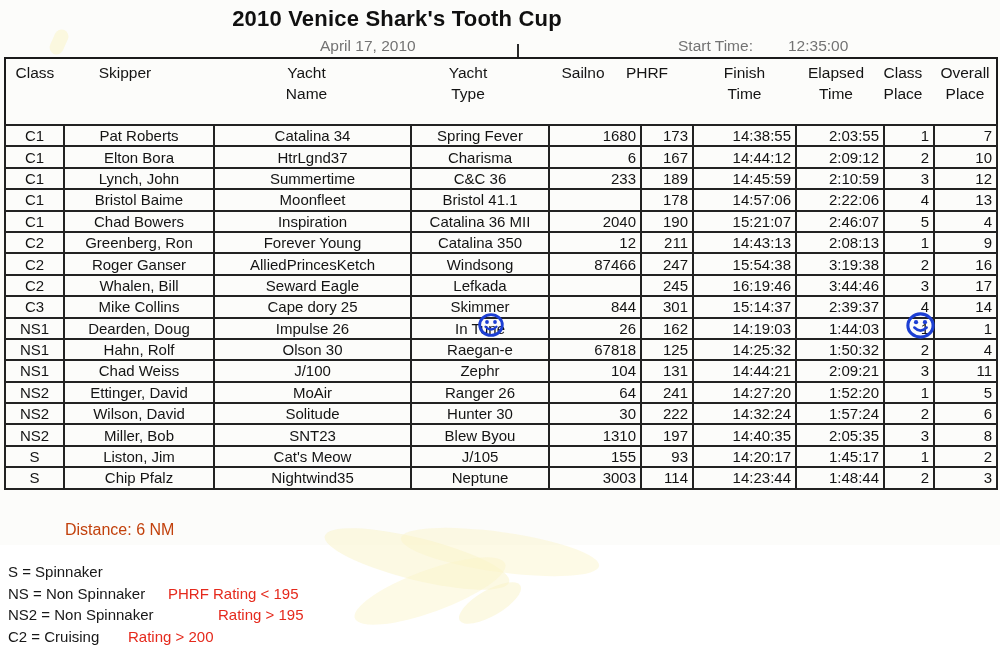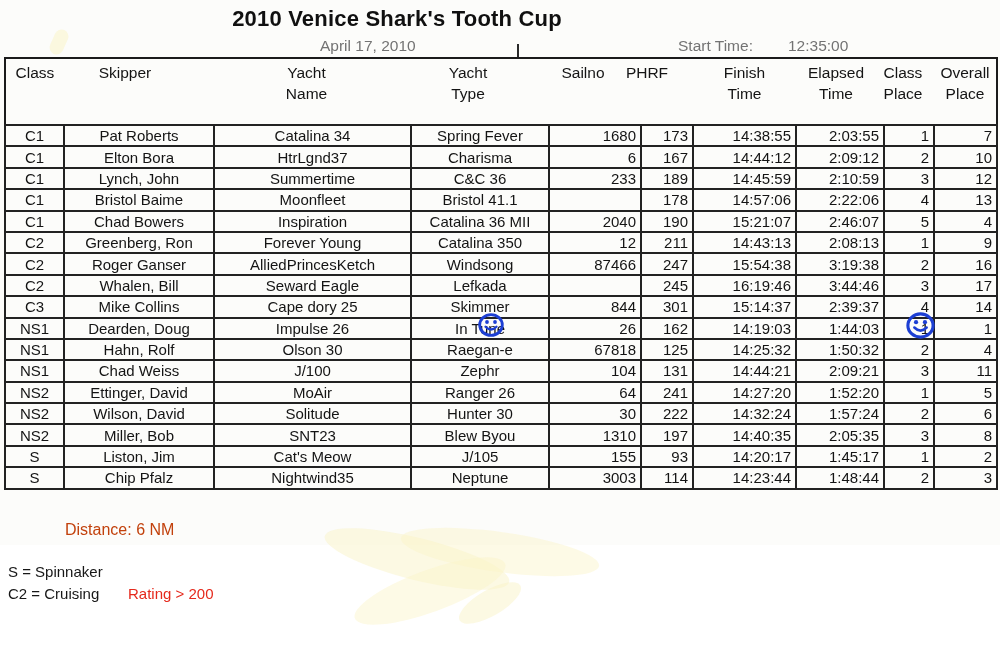--- a/index.html
+++ b/index.html
@@ -374,19 +374,27 @@
     </svg>
   </span>
 
   <div class="distance">Distance: 6 NM</div>
 
   <div class="legend">
     <div class="lg-line lg-0">
       <span>S = Spinnaker</span>
       <span class="lg-note"></span>
     </div>
+    <div class="lg-line lg-1">
+      <span>NS = Non Spinnaker</span>
+      <span class="lg-note">PHRF Rating &lt; 195</span>
+    </div>
+    <div class="lg-line lg-2">
+      <span>NS2 = Non Spinnaker</span>
+      <span class="lg-note">Rating &gt; 195</span>
+    </div>
     <div class="lg-line lg-4">
       <span>C2 = Cruising</span>
       <span class="lg-note">Rating &gt; 200</span>
     </div>
   </div>
 
 </div>
 
 </body></html>

